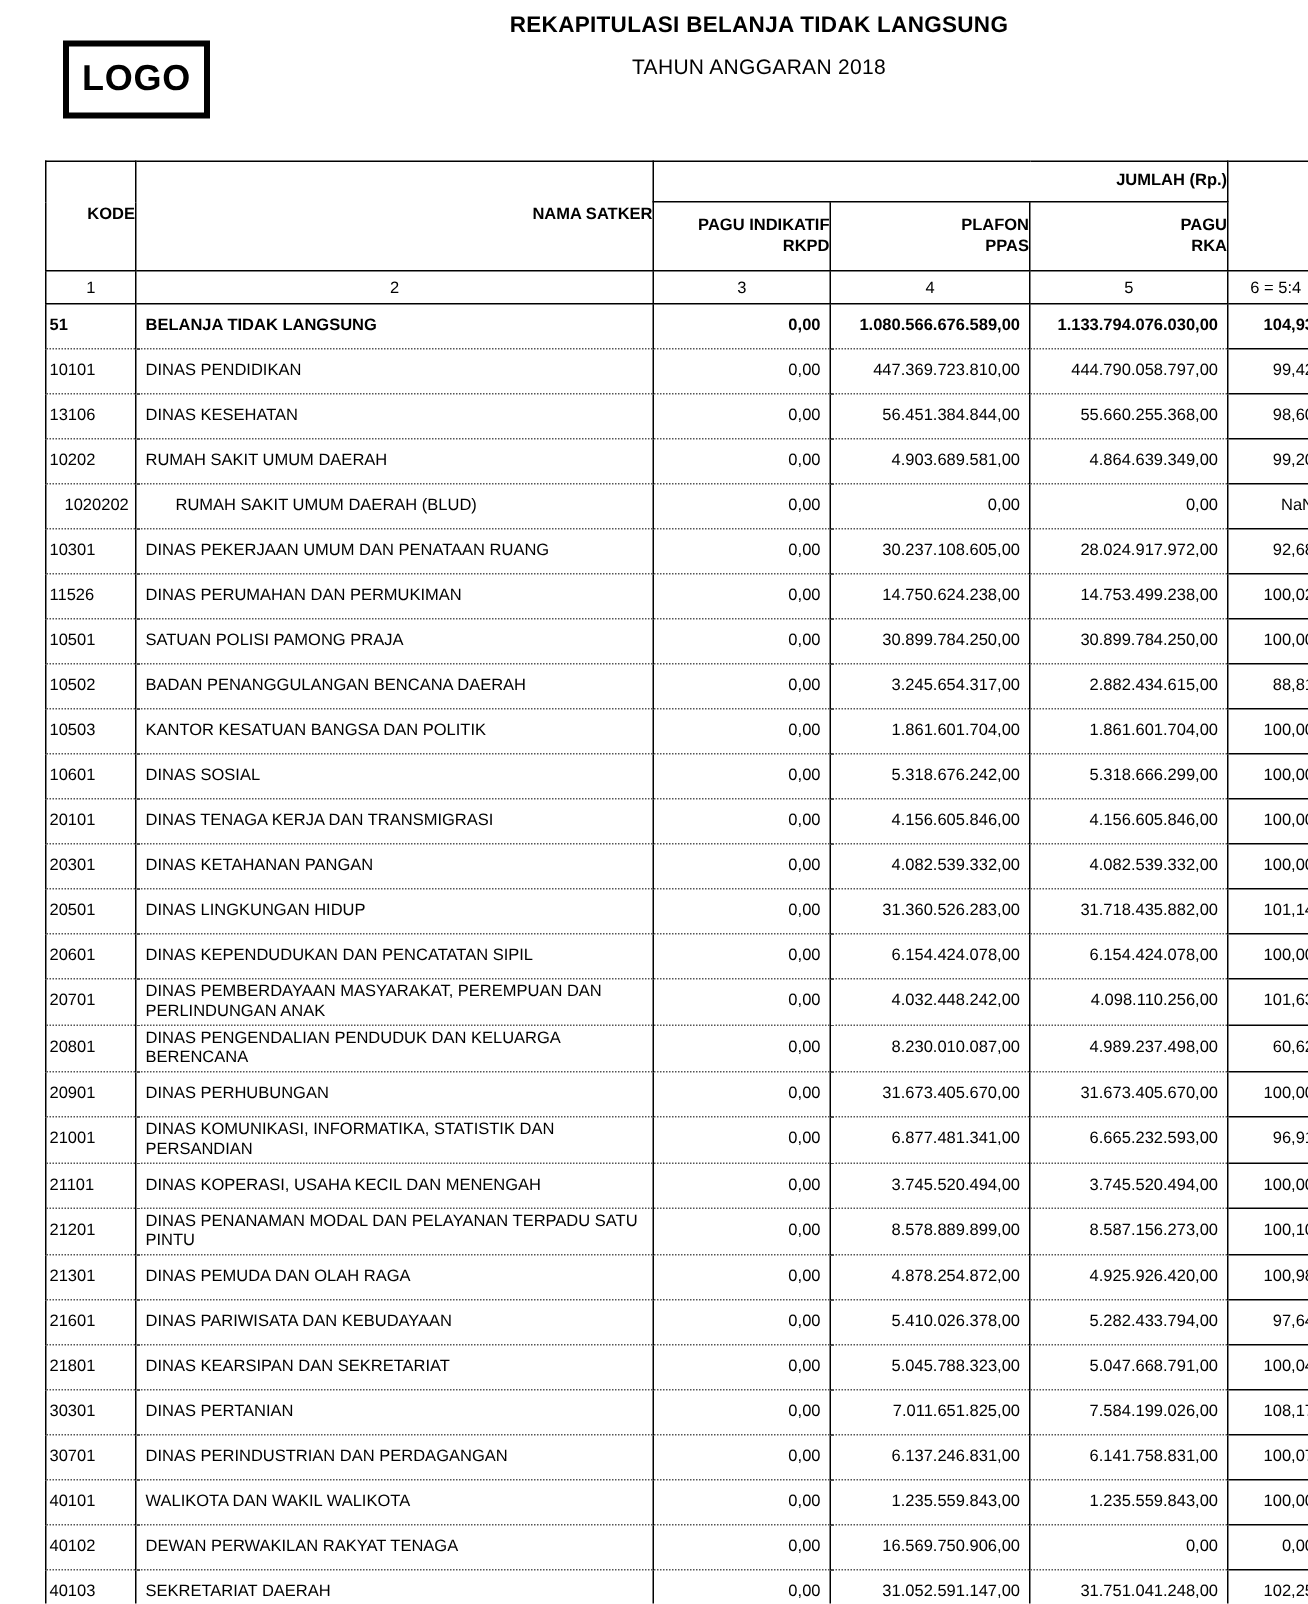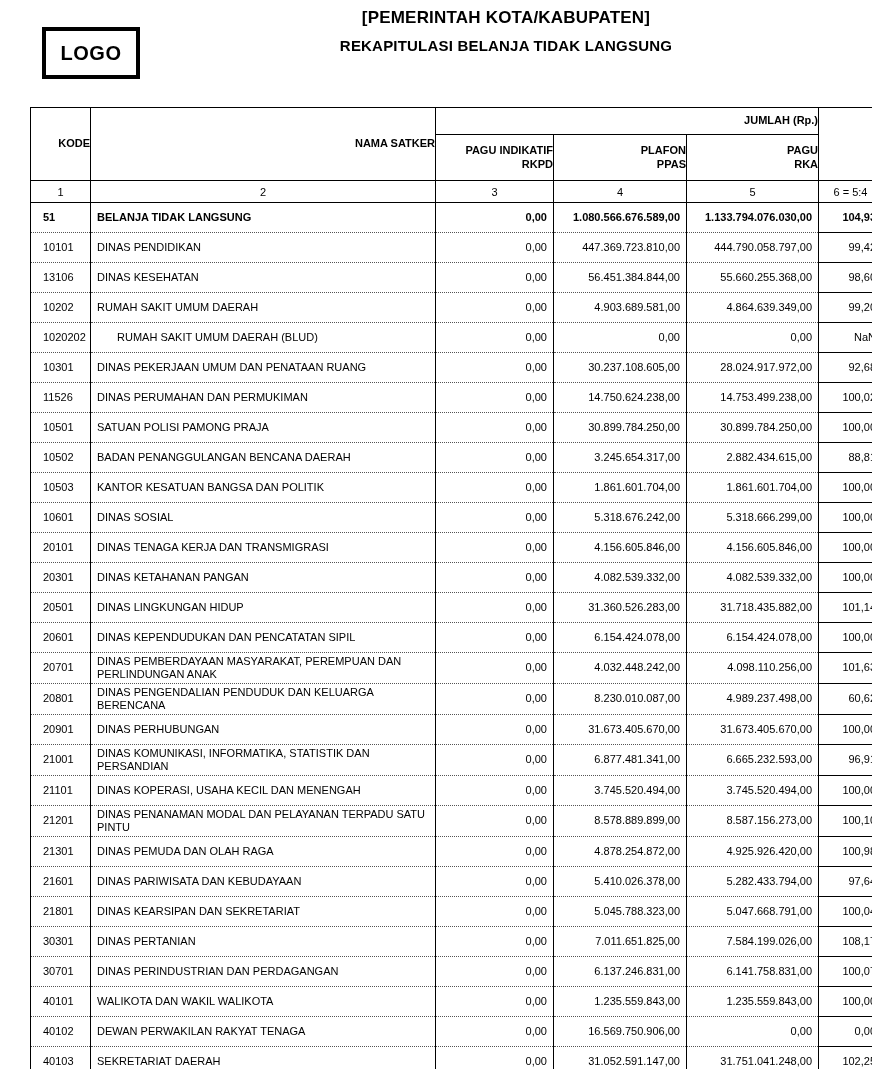--- a/index.html
+++ b/index.html
@@ -27,21 +27,21 @@
     top: 27px;
     width: 98px;
     height: 52px;
     border: 4px solid #000;
     display: flex;
     align-items: center;
     justify-content: center;
     box-sizing: border-box;
   }
   .logo-box span {
-    font-size: 20px;
+    font-size: 24px;
     font-weight: bold;
     letter-spacing: 0.5px;
   }
   .title-block {
     position: absolute;
     left: 150px;
     right: 10px;
     top: 8px;
     text-align: center;
   }
@@ -123,21 +123,21 @@
     padding: 2px 5px;
     border-top: 1px dotted #555;
     border-bottom: 1px dotted #555;
     border-left: 1px solid #000;
     border-right: 1px solid #000;
     white-space: normal;
     line-height: 1.18;
   }
   tbody tr.datarow td.kode {
     text-align: left;
-    padding-left: 12px;
+    padding-left: 2px;
   }
   tbody tr.datarow td.nama {
     text-align: left;
     padding-left: 6px;
   }
   tbody tr.datarow td.num {
     text-align: right;
     padding-right: 6px;
     white-space: nowrap;
   }
@@ -162,22 +162,22 @@
   }
 </style>
 </head>
 <body>
 
 <div class="doc-header">
   <div class="logo-box">
     <span>LOGO</span>
   </div>
   <div class="title-block">
-    <div class="title-1">[PEMERINTAH KOTA/KABUPATEN]</div>
     <div class="title-2">REKAPITULASI BELANJA TIDAK LANGSUNG</div>
+    <div class="title-3">TAHUN ANGGARAN 2018</div>
   </div>
 </div>
 
 <div class="table-wrap">
   <table class="rekap">
     <colgroup>
       <col class="c-kode">
         <col class="c-nama">
         <col class="c-pagui">
       <col class="c-plafon">

